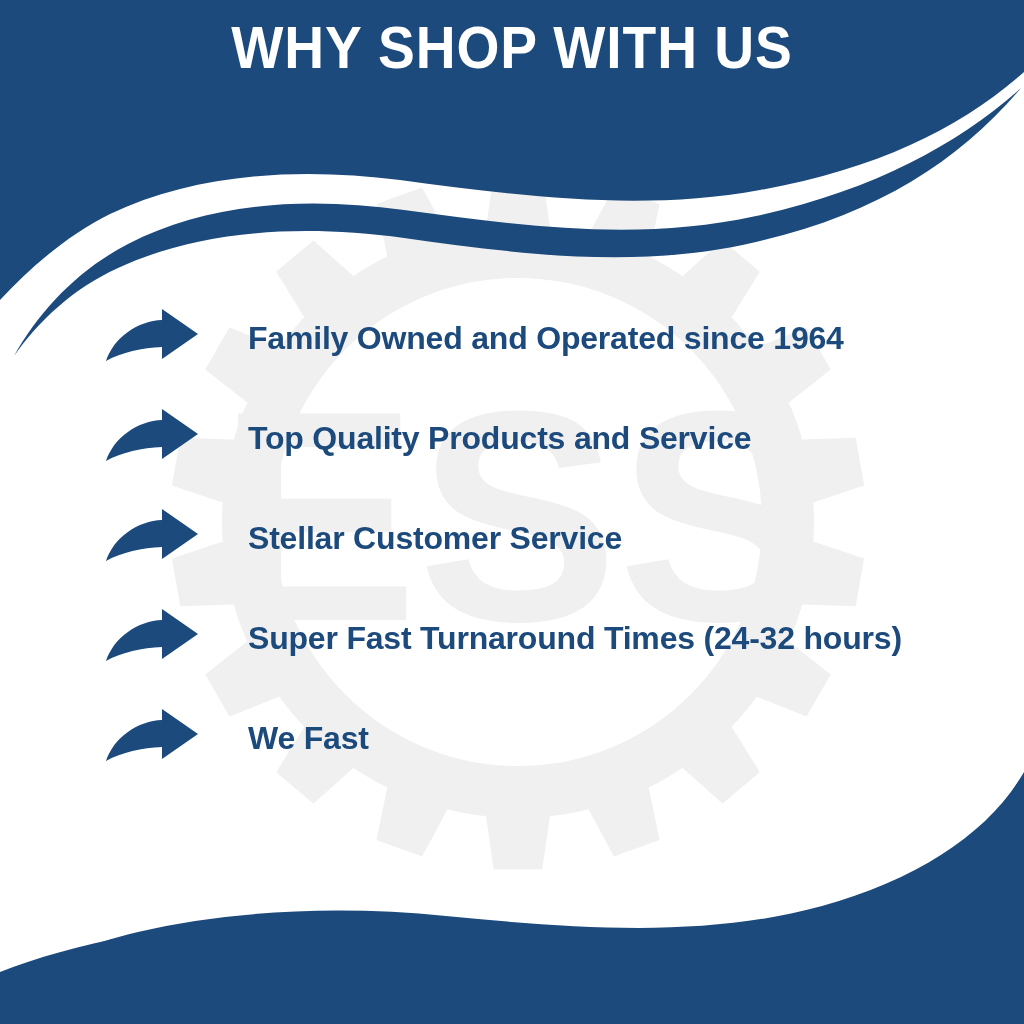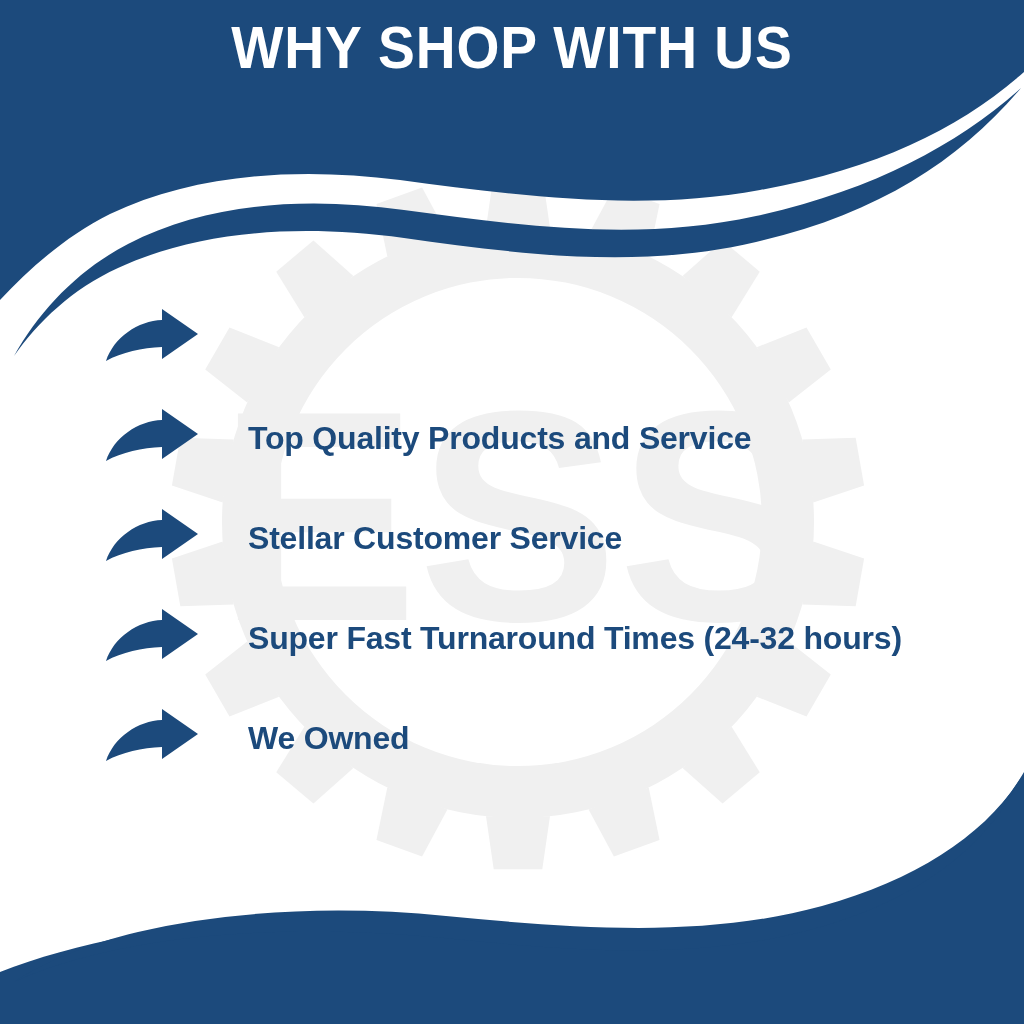--- a/index.html
+++ b/index.html
@@ -161,20 +161,21 @@
   </svg>
 
   <div class="header-title">WHY SHOP WITH US</div>
 
   <div class="benefits">
 
     <div class="benefit-row">
       <svg class="arrow-icon" viewBox="0 0 96 62">
         <path fill="#1c4a7c" d="M2,54 C10,30 34,14 58,13 L58,2 L94,27 L58,52 L58,40 C38,41 18,45 2,54 Z"></path>
       </svg>
+      <div class="benefit-text">Family Owned and Operated since 1964</div>
     </div>
 
     <div class="benefit-row">
       <svg class="arrow-icon" viewBox="0 0 96 62">
         <path fill="#1c4a7c" d="M2,54 C10,30 34,14 58,13 L58,2 L94,27 L58,52 L58,40 C38,41 18,45 2,54 Z"></path>
       </svg>
       <div class="benefit-text">Top Quality Products and Service</div>
     </div>
 
     <div class="benefit-row">
@@ -188,17 +189,17 @@
       <svg class="arrow-icon" viewBox="0 0 96 62">
         <path fill="#1c4a7c" d="M2,54 C10,30 34,14 58,13 L58,2 L94,27 L58,52 L58,40 C38,41 18,45 2,54 Z"></path>
       </svg>
       <div class="benefit-text">Super Fast Turnaround Times (24-32 hours)</div>
     </div>
 
     <div class="benefit-row">
       <svg class="arrow-icon" viewBox="0 0 96 62">
         <path fill="#1c4a7c" d="M2,54 C10,30 34,14 58,13 L58,2 L94,27 L58,52 L58,40 C38,41 18,45 2,54 Z"></path>
       </svg>
-      <div class="benefit-text">We Owned</div>
+      <div class="benefit-text">We Fast</div>
     </div>
 
   </div>
 </div>
 
 </body></html>

